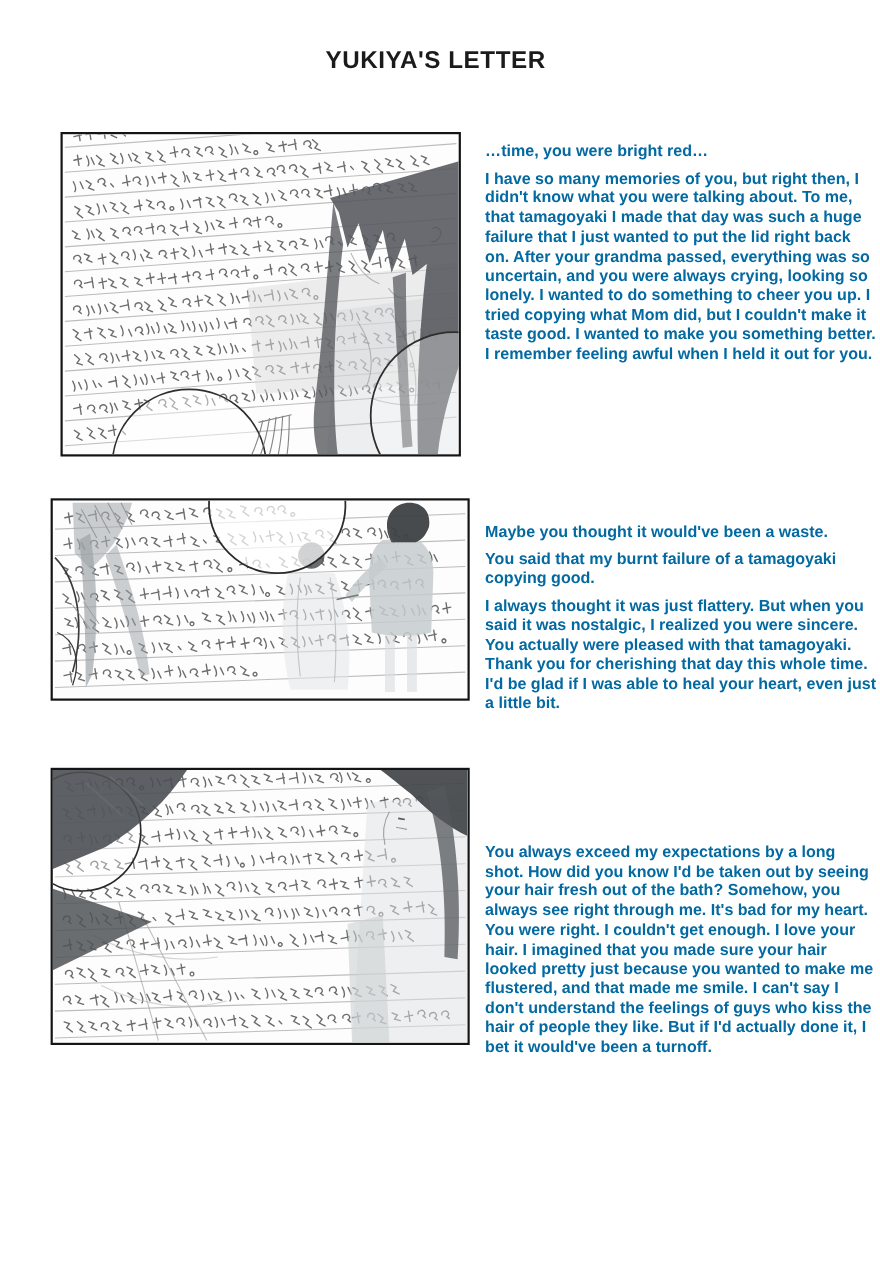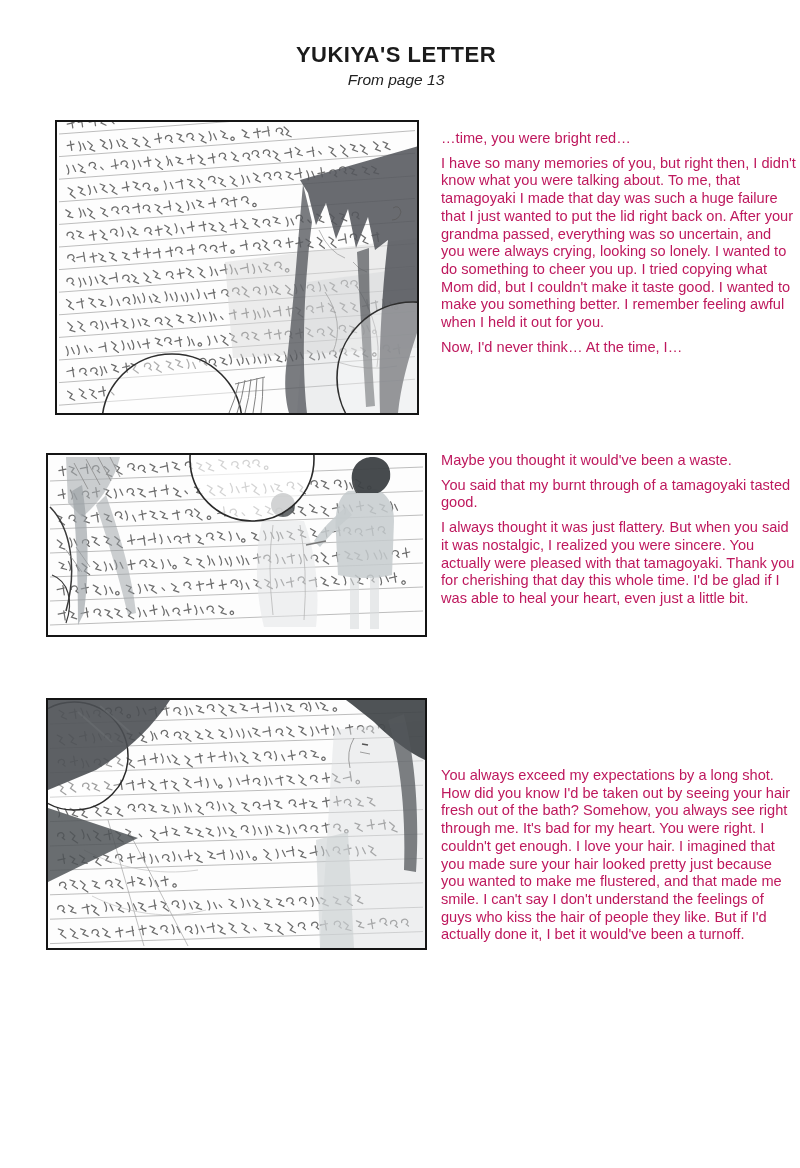--- a/index.html
+++ b/index.html
@@ -12,34 +12,33 @@
   .subtitle{font-style:italic;font-size:15.5px;color:#222;margin-top:3px;}
   .panel{
     position:absolute;border:2px solid #141414;background:#fdfdfd;overflow:hidden;
     box-sizing:border-box;
   }
   .p1{left:55px;top:120px;width:364px;height:295px;}
   .p2{left:46px;top:453px;width:381px;height:184px;}
   .p3{left:46px;top:698px;width:381px;height:252px;}
   .panel svg{display:block;width:100%;height:100%;}
   .trans{
-    position:absolute;left:441px;width:356px;color:#be185d;
-    font-size:14.6px;line-height:17.7px;
+    position:absolute;left:441px;width:356px;color:#0369a1;
+    font-size:14.6px;line-height:17.7px;font-weight:bold;
   }
   .trans p{margin:0 0 7px 0;}
-  .t1{top:130px;} .t2{top:452px;} .t3{top:767px;}
+  .t1{top:130px;} .t2{top:476px;} .t3{top:767px;}
 </style>
 </head>
 <body>
 
 <div class="page">
 
   <div class="title-block">
     <div class="title">YUKIYA'S LETTER</div>
-    <div class="subtitle">From page 13</div>
   </div>
 
   <div class="panel p1">
     <svg id="p1svg" viewBox="0 0 360 291">
       <g class="ruled">
           <line x1="2" y1="12" x2="358" y2="-14" stroke="#b6b6b6" stroke-width="1" opacity="0.9"></line>
           <line x1="2" y1="34.6" x2="358" y2="8.600000000000001" stroke="#b6b6b6" stroke-width="1" opacity="0.9"></line>
           <line x1="2" y1="57.2" x2="358" y2="31.200000000000003" stroke="#b6b6b6" stroke-width="1" opacity="0.9"></line>
           <line x1="2" y1="79.80000000000001" x2="358" y2="53.80000000000001" stroke="#b6b6b6" stroke-width="1" opacity="0.9"></line>
           <line x1="2" y1="102.4" x2="358" y2="76.4" stroke="#b6b6b6" stroke-width="1" opacity="0.9"></line>
@@ -186,24 +185,23 @@
         <path d="M340,20 C352,60 358,110 356,170 L368,172 C372,110 366,55 356,14 Z" fill="#54585c" opacity="0.75"></path>
         <path d="M306,38 q-8,14 -4,30 M312,52 l10,2" stroke="#8a8a8a" stroke-width="1" fill="none" opacity="0.8"></path>
         <path d="M314,44 l6,1" stroke="#555" stroke-width="1.6" fill="none"></path>
       </g>
     </svg>
   </div>
 
   <div class="trans t1">
       <p>…time, you were bright red…</p>
       <p>I have so many memories of you, but right then, I didn't know what you were talking about. To me, that tamagoyaki I made that day was such a huge failure that I just wanted to put the lid right back on. After your grandma passed, everything was so uncertain, and you were always crying, looking so lonely. I wanted to do something to cheer you up. I tried copying what Mom did, but I couldn't make it taste good. I wanted to make you something better. I remember feeling awful when I held it out for you.</p>
-      <p>Now, I'd never think… At the time, I…</p>
     </div>
   <div class="trans t2">
       <p>Maybe you thought it would've been a waste.</p>
-      <p>You said that my burnt through of a tamagoyaki tasted good.</p>
+      <p>You said that my burnt failure of a tamagoyaki copying good.</p>
       <p>I always thought it was just flattery. But when you said it was nostalgic, I realized you were sincere. You actually were pleased with that tamagoyaki. Thank you for cherishing that day this whole time. I'd be glad if I was able to heal your heart, even just a little bit.</p>
     </div>
   <div class="trans t3">
       <p>You always exceed my expectations by a long shot. How did you know I'd be taken out by seeing your hair fresh out of the bath? Somehow, you always see right through me. It's bad for my heart. You were right. I couldn't get enough. I love your hair. I imagined that you made sure your hair looked pretty just because you wanted to make me flustered, and that made me smile. I can't say I don't understand the feelings of guys who kiss the hair of people they like. But if I'd actually done it, I bet it would've been a turnoff.</p>
     </div>
 
 </div>
 
 </body></html>

